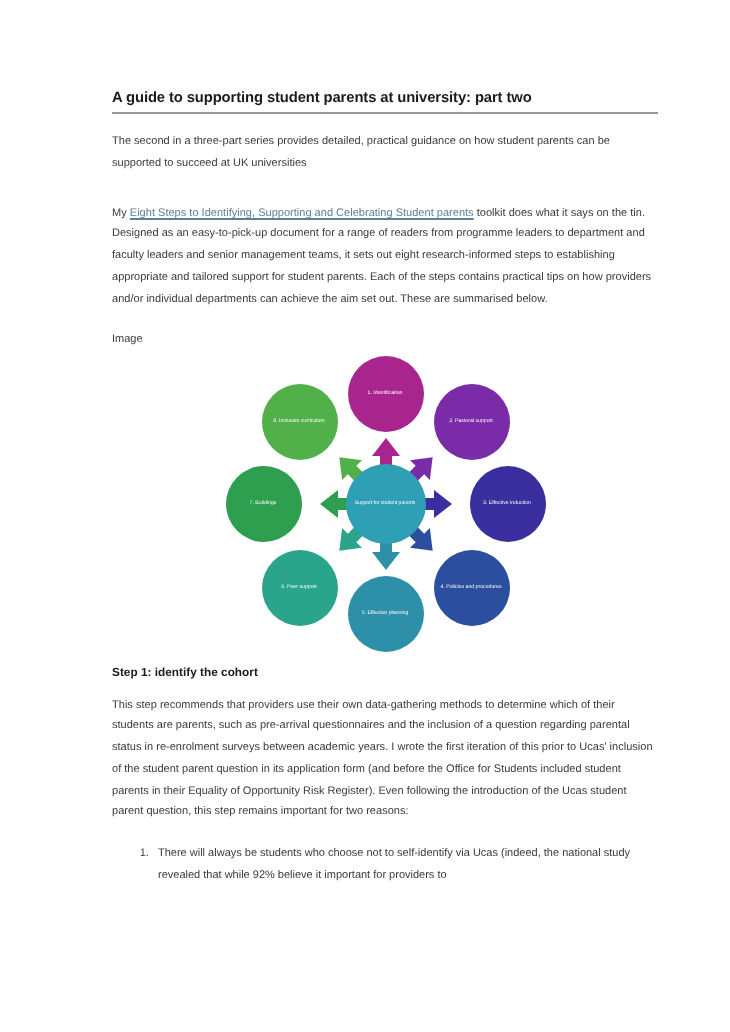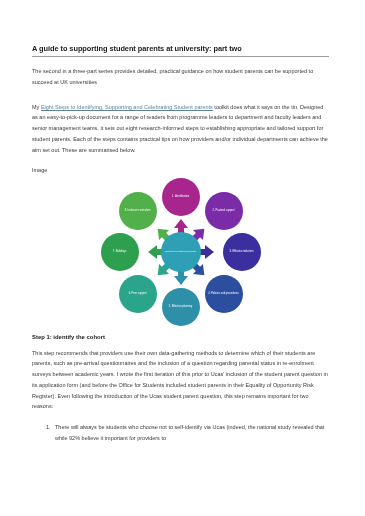--- a/index.html
+++ b/index.html
@@ -14,21 +14,21 @@
     font-family: "Liberation Sans", sans-serif;
     color: #2b2b2b;
     -webkit-font-smoothing: antialiased;
   }
   .page {
     position: relative;
     width: 365px;
     height: 516px;
     background: #ffffff;
     box-sizing: border-box;
-    padding: 44px 36px 0 32px;
+    padding: 44px 36px 0 56px;
   }
   .doc-title {
     font-size: 7.4px;
     font-weight: bold;
     letter-spacing: -0.05px;
     color: #1b1b1b;
     margin: 0 0 3px 0;
     line-height: 1.25;
   }
   .title-rule {

